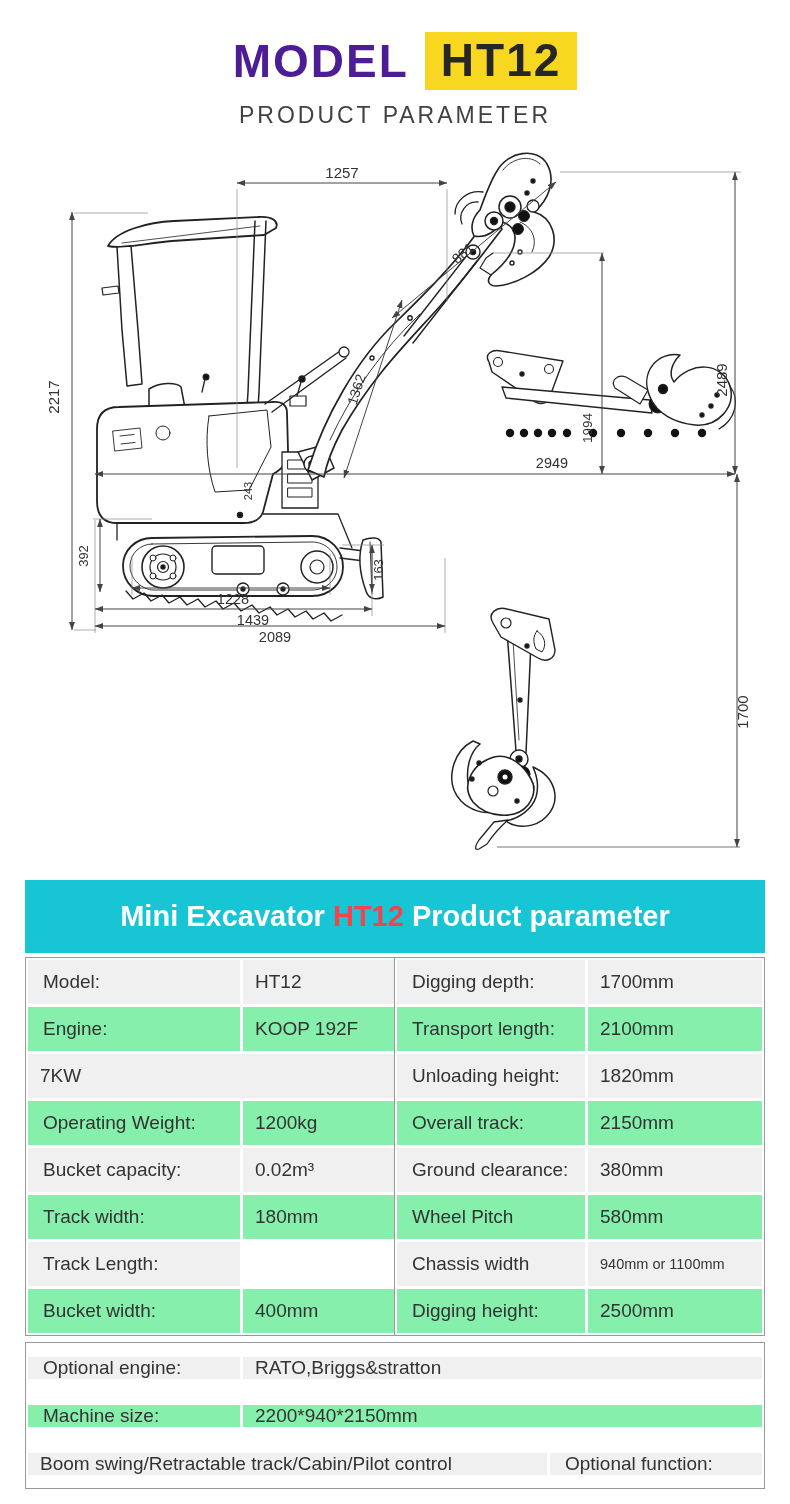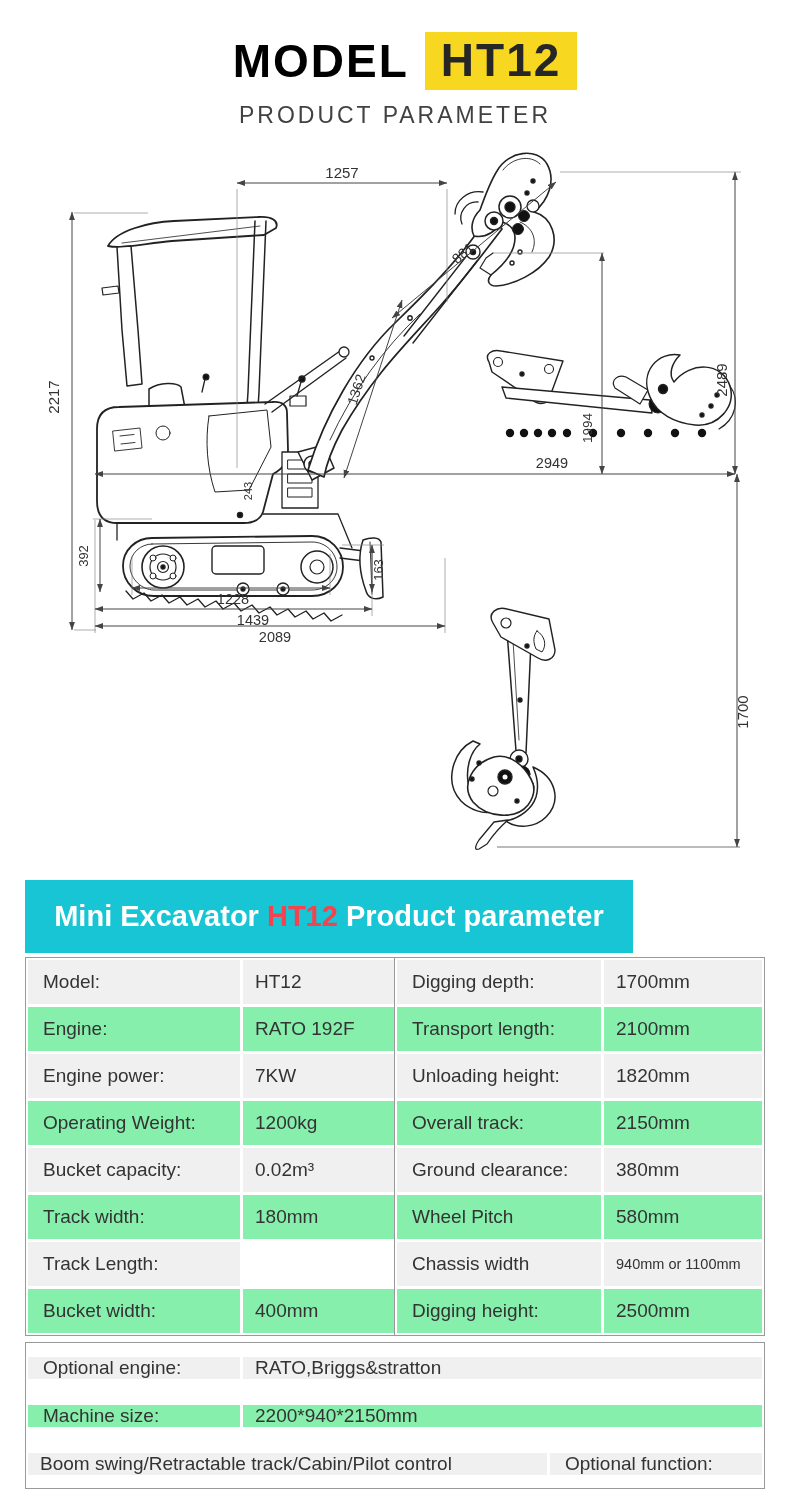--- a/index.html
+++ b/index.html
@@ -1,43 +1,43 @@
 <!DOCTYPE html>
 <html><head>
 <meta charset="utf-8">
 <style>
   html,body{margin:0;padding:0;background:#fff;}
   body{font-family:"Liberation Sans","DejaVu Sans",sans-serif;}
   #page{position:relative;width:790px;height:1504px;background:#fff;overflow:hidden;}
 
   
   .model-row{position:absolute;top:32px;left:0;width:790px;display:flex;justify-content:center;align-items:center;gap:16px;}
-  .brand-word{font-size:46px;font-weight:bold;letter-spacing:2px;color:#000000;margin-left:20px;}
+  .brand-word{font-size:46px;font-weight:bold;letter-spacing:2px;color:#4c1d95;margin-left:20px;}
   .model-badge{background:#f7d71f;color:#262626;font-size:46px;font-weight:bold;letter-spacing:2px;padding:1px 16px 3px 16px;}
   .subtitle{position:absolute;top:102px;left:0;width:790px;text-align:center;font-size:23px;letter-spacing:3px;color:#414141;}
 
   
   #diagram{position:absolute;left:0;top:140px;}
   #diagram text{font-family:"Liberation Sans","DejaVu Sans",sans-serif;fill:#333;stroke:none;}
   .mk{stroke:#222;fill:none;stroke-linecap:round;stroke-linejoin:round;}
   .ext{stroke:#8a8a8a;stroke-width:0.7;fill:none;}
   .dim{stroke:#444;stroke-width:1;fill:none;}
 
   
-  .banner{position:absolute;left:25px;top:880px;width:608px;height:73px;background:#17c5d4;display:flex;align-items:center;justify-content:center;font-size:29px;font-weight:bold;color:#fff;white-space:pre;}
+  .banner{position:absolute;left:25px;top:880px;width:740px;height:73px;background:#17c5d4;display:flex;align-items:center;justify-content:center;font-size:29px;font-weight:bold;color:#fff;white-space:pre;}
   .banner .red{color:#f4424f;}
   .block{position:absolute;border:1px solid #999;background:#fff;padding:2px;box-sizing:border-box;display:flex;flex-direction:column;gap:3px;}
   #block-left{left:25px;top:957px;width:432px;}
   #block-right{left:394px;top:957px;width:371px;}
   #block-bottom{left:25px;top:1342px;width:740px;}
   .row{display:flex;gap:3px;height:44px;flex:0 0 auto;}
   #block-bottom .row{height:45px;align-items:center;}
   .cell{display:flex;align-items:center;font-size:19px;color:#333;}
   .cell.lbl{width:212px;flex:0 0 auto;padding-left:15px;box-sizing:border-box;}
-  #block-right .cell.lbl{width:204px;}
+  #block-right .cell.lbl{width:188px;}
   .cell.val{flex:1 1 auto;padding-left:12px;}
   .row.odd .cell{background:#f0f0f1;}
   .row.even .cell{background:#86efac;}
   .cell.small{font-size:14.5px;}
 </style>
 </head>
 <body>
 
 <div id="page">
 
@@ -254,24 +254,23 @@
 
   <div class="banner"><span>Mini Excavator </span><span class="red">HT12</span><span> Product parameter</span></div>
 
   <div id="block-left" class="block">
     <div class="row odd">
         <div class="cell lbl">Model:</div>
         <div class="cell val">HT12</div>
       </div>
     <div class="row even">
         <div class="cell lbl">Engine:</div>
-        <div class="cell val">RATO 192F</div>
-      </div>
-    <div class="row odd">
-        <div class="cell lbl">Engine power:</div>
+        <div class="cell val">KOOP 192F</div>
+      </div>
+    <div class="row odd">
         <div class="cell val">7KW</div>
       </div>
     <div class="row even">
         <div class="cell lbl">Operating Weight:</div>
         <div class="cell val">1200kg</div>
       </div>
     <div class="row odd">
         <div class="cell lbl">Bucket capacity:</div>
         <div class="cell val">0.02m³</div>
       </div>

